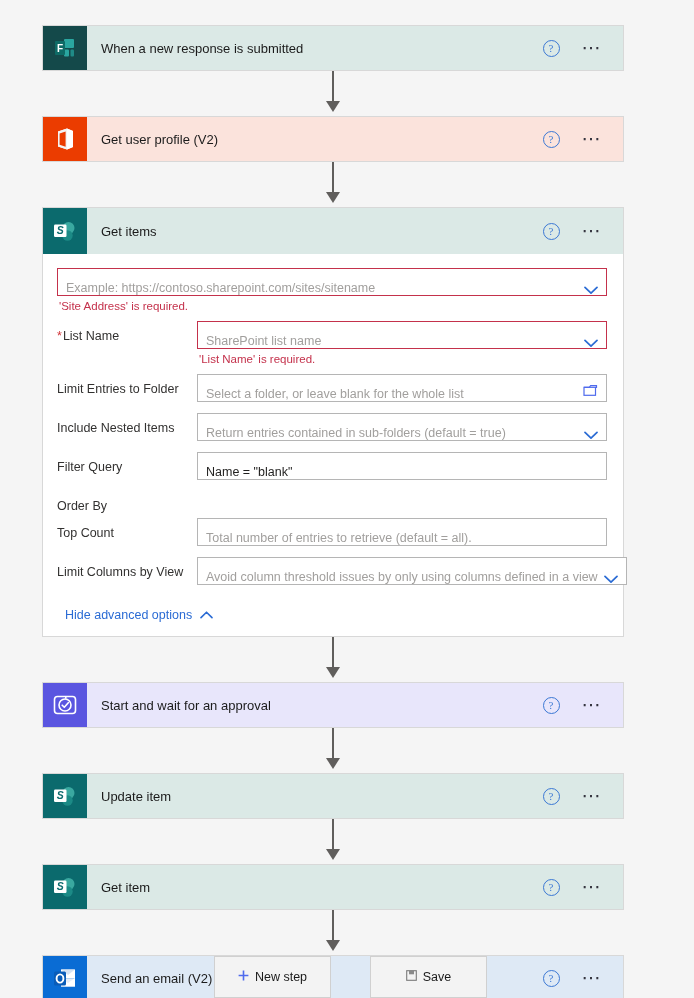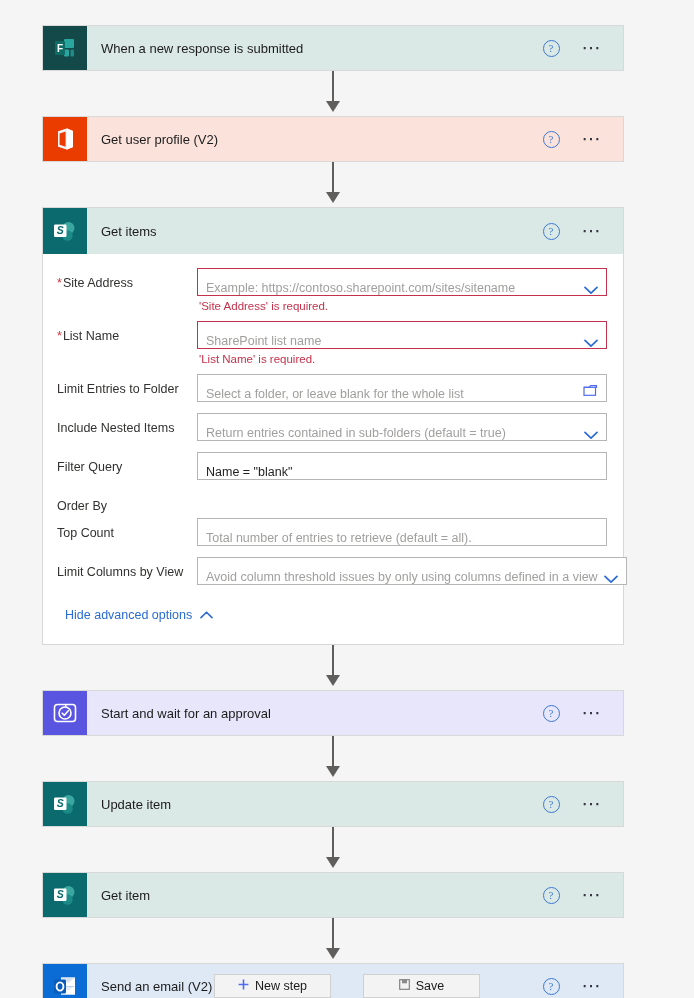--- a/index.html
+++ b/index.html
@@ -172,44 +172,45 @@
     line-height: 14px;
   }
   .spacer8 { height: 7px; }
 
   .advlink {
     display: inline-flex;
     align-items: center;
     gap: 8px;
     color: #2a6bd4;
     font-size: 12.5px;
-    margin: 12px 0 14px 8px;
+    margin: 12px 0 6px 8px;
     cursor: pointer;
   }
 
   
   .btnrow {
     position: absolute;
     left: 0; bottom: 0;
     width: 694px;
     display: flex;
     justify-content: center;
     gap: 32px;
   }
   .btn {
-    width: 117px; height: 24px;
+    width: 117px; height: 42px;
     border: 1px solid #d0d0d0;
     background: #f3f3f3;
     display: flex;
     align-items: center;
     justify-content: center;
     gap: 6px;
     font-size: 12.5px;
     color: #1b1b1b;
     cursor: pointer;
+    margin-left: 7px;
   }
 </style>
 </head>
 <body>
 
 <div id="canvas">
   <div class="flow">
       <div class="card bg-teal">
         <div class="card-icon ic-forms">
           <svg width="26" height="26" viewBox="0 0 26 26">
@@ -265,21 +266,20 @@
           </div>
           <div class="card-body">
             <span class="card-title">Get items</span>
           </div>
           <div class="card-actions">
             <div class="help">?</div>
             <div class="dots">⋯</div>
           </div>
         </div>
         <div class="panel"><div class="frow">
-            <div class="flabel"><span class="req">*</span><span>Site Address</span></div>
             <div class="fctl">
               <div class="inputbox err">
                 <span class="txt">Example: https://contoso.sharepoint.com/sites/sitename</span>
                 <span class="chev">
                   <svg width="14" height="9" viewBox="0 0 14 9">
                     <path d="M1 1.4 7 7.2 13 1.4" fill="none" stroke="#2a6bd4" stroke-width="1.7" stroke-linecap="round" stroke-linejoin="round"></path>
                   </svg>
                 </span>
               </div>
               <div class="errmsg">'Site Address' is required.</div>

